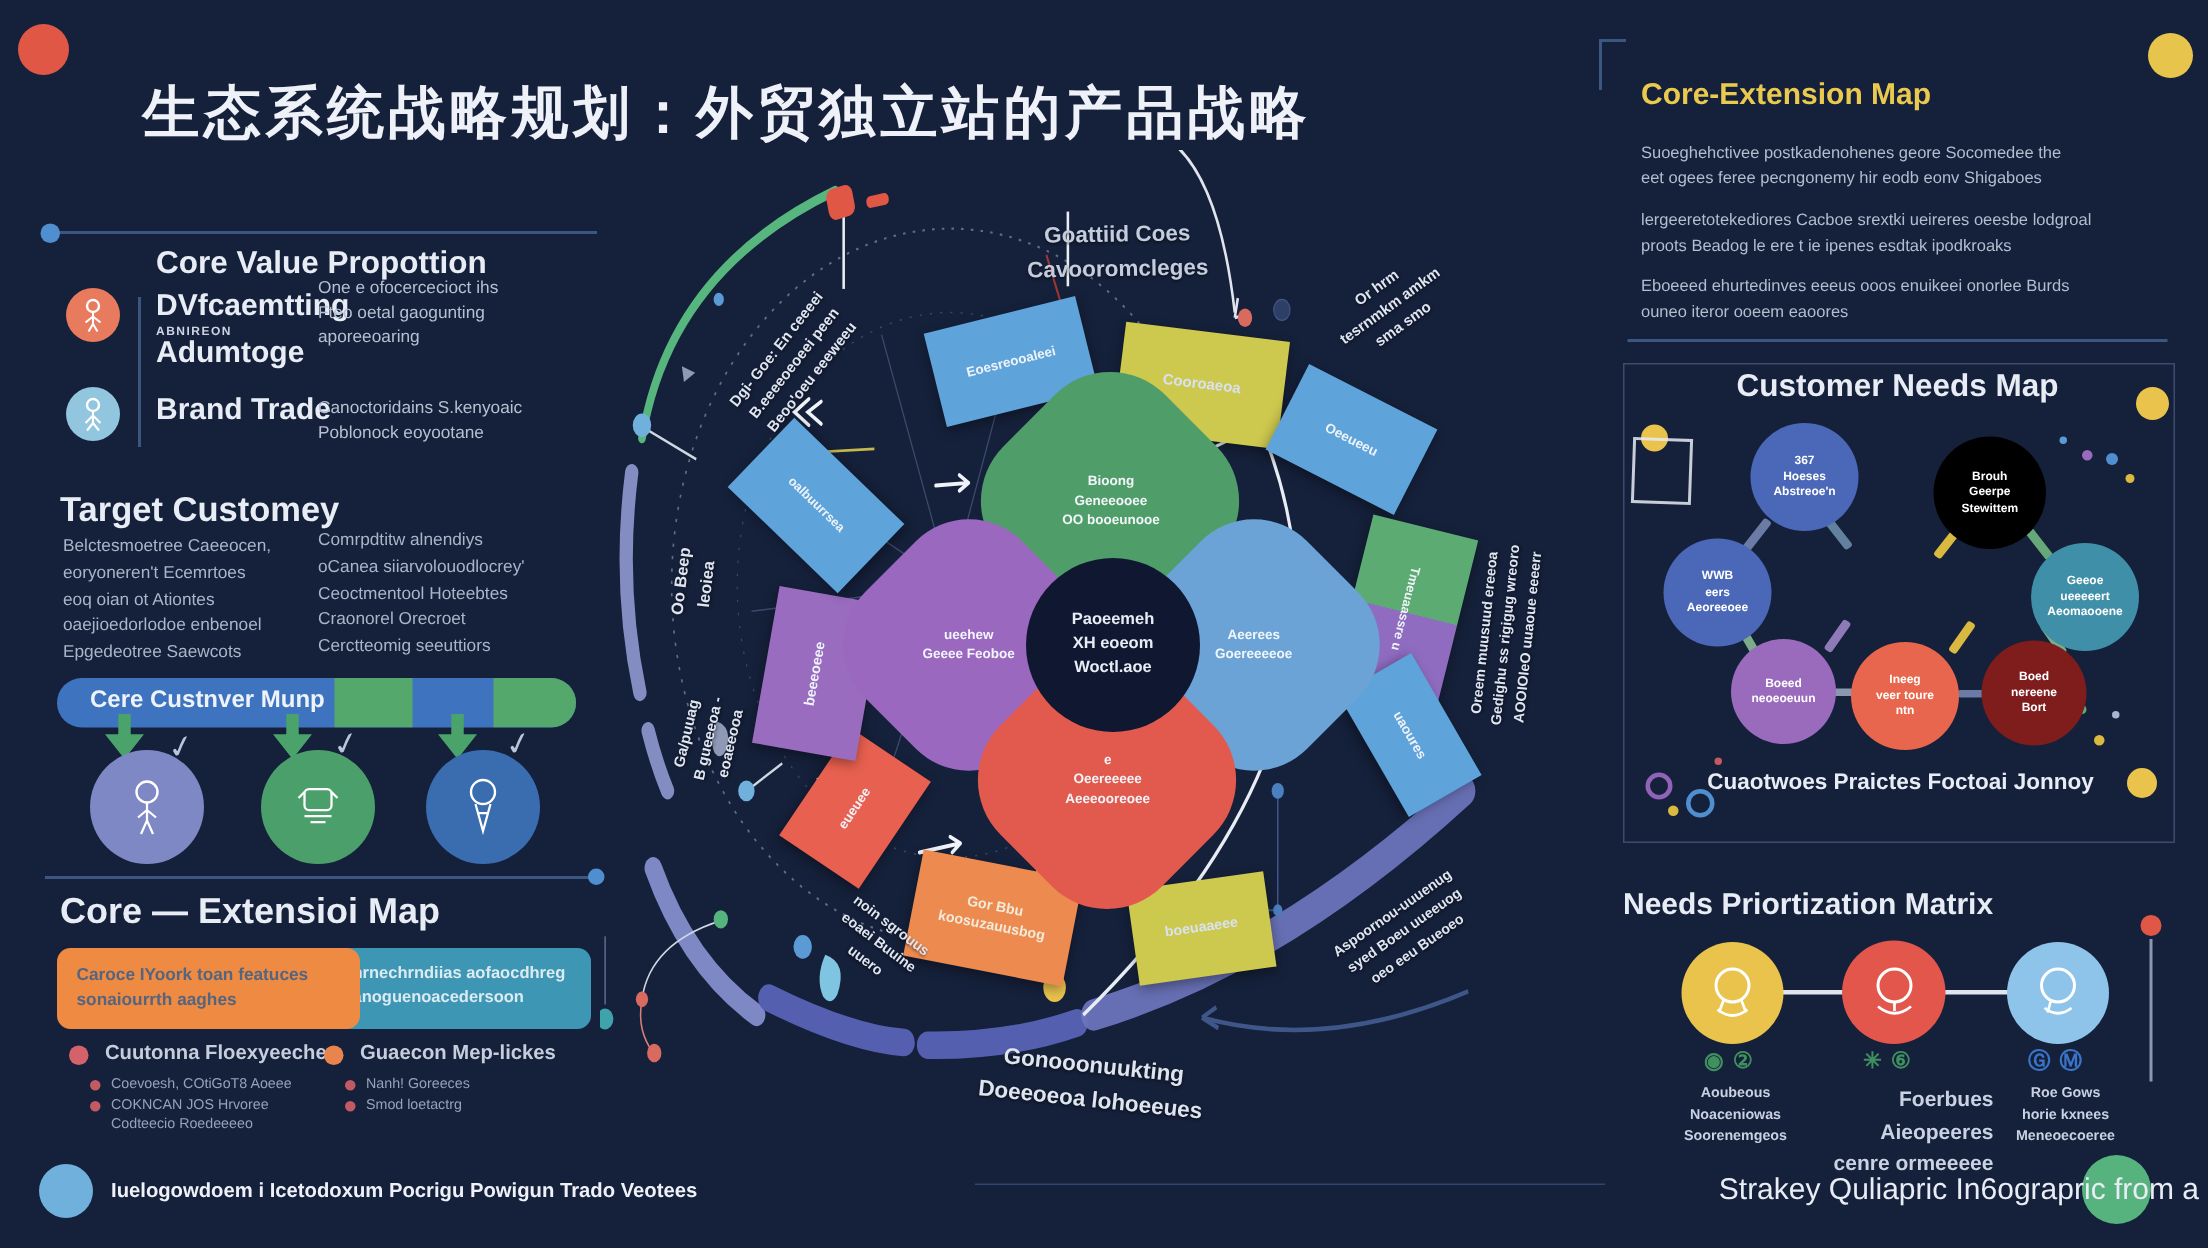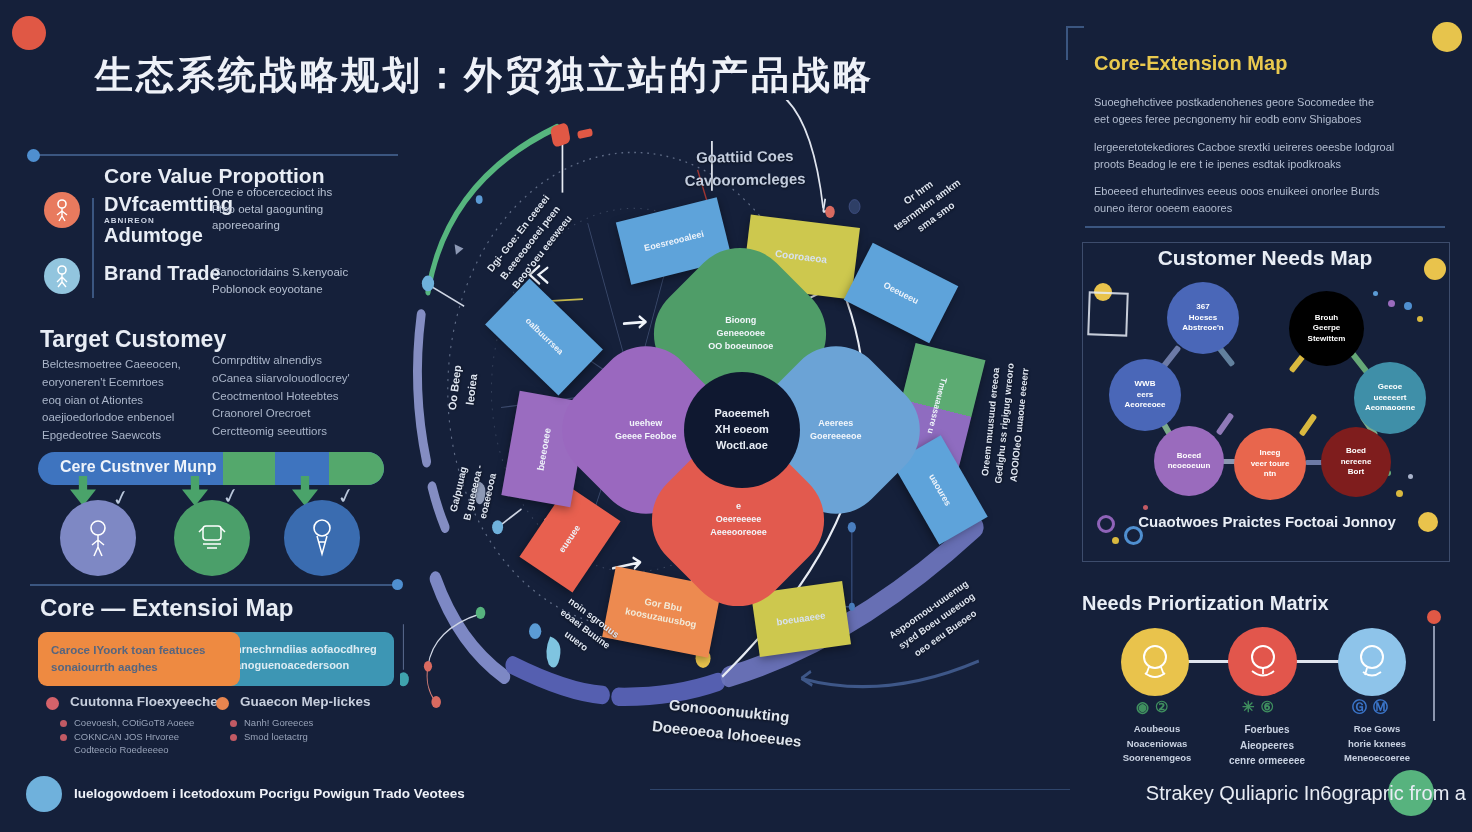--- a/index.html
+++ b/index.html
@@ -389,21 +389,21 @@
   </div>
   <div class="abs b" style="left:1242px;top:698px;font-size:15px;color:#3f8f5f;letter-spacing:6px;">
     <span>✳</span><span>⑥</span>
   </div>
   <div class="abs b" style="left:1352px;top:698px;font-size:15px;color:#3a74c8;letter-spacing:6px;">
     <span>Ⓖ</span><span>Ⓜ</span>
   </div>
   <div class="abs b c pre" style="left:1095px;top:722px;width:124px;font-size:9.5px;line-height:1.55;color:#c9d2e2;">Aoubeous
 Noaceniowas
 Soorenemgeos</div>
-  <div class="abs b c pre" style="left:1205px;top:722px;width:124px;font-size:10px;line-height:1.55;color:#c9d2e2;">Foerbues
+  <div class="abs b c pre" style="left:1205px;top:722px;width:124px;font-size:14px;line-height:1.55;color:#c9d2e2;text-align:right;">Foerbues
 Aieopeeres
 cenre ormeeeee</div>
   <div class="abs b c pre" style="left:1315px;top:722px;width:124px;font-size:9.5px;line-height:1.55;color:#c9d2e2;">Roe Gows
 horie kxnees
 Meneoecoeree</div>
   <div class="dot" style="left:1427px;top:610px;width:14px;height:14px;background:#e05845;"></div>
   <div class="abs" style="left:1433px;top:626px;width:2px;height:95px;background:rgba(170,180,204,.8);"></div>
 
   <div class="hline" style="left:650px;top:789px;width:420px;height:1px;opacity:.7;"></div>
   <div class="dot" style="left:26px;top:776px;width:36px;height:36px;background:#6fb1dc;"></div>

